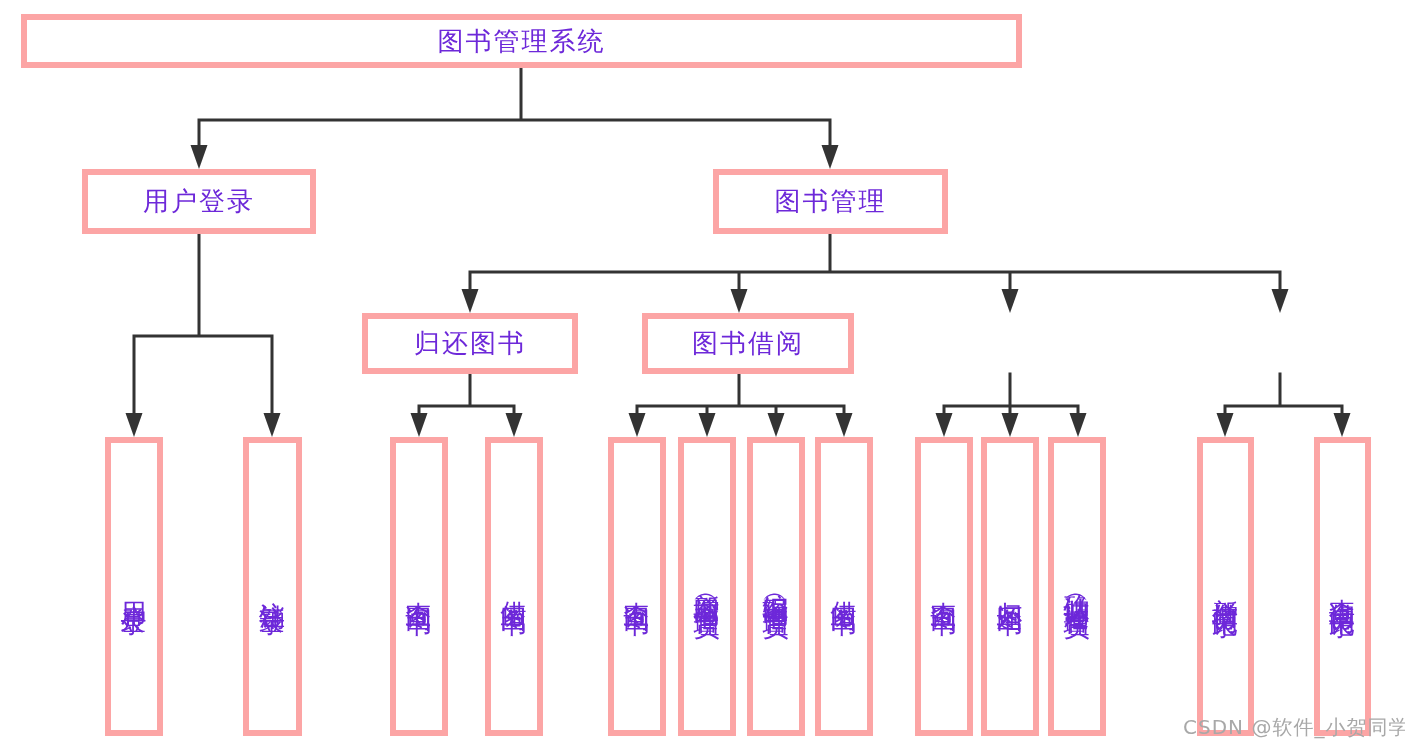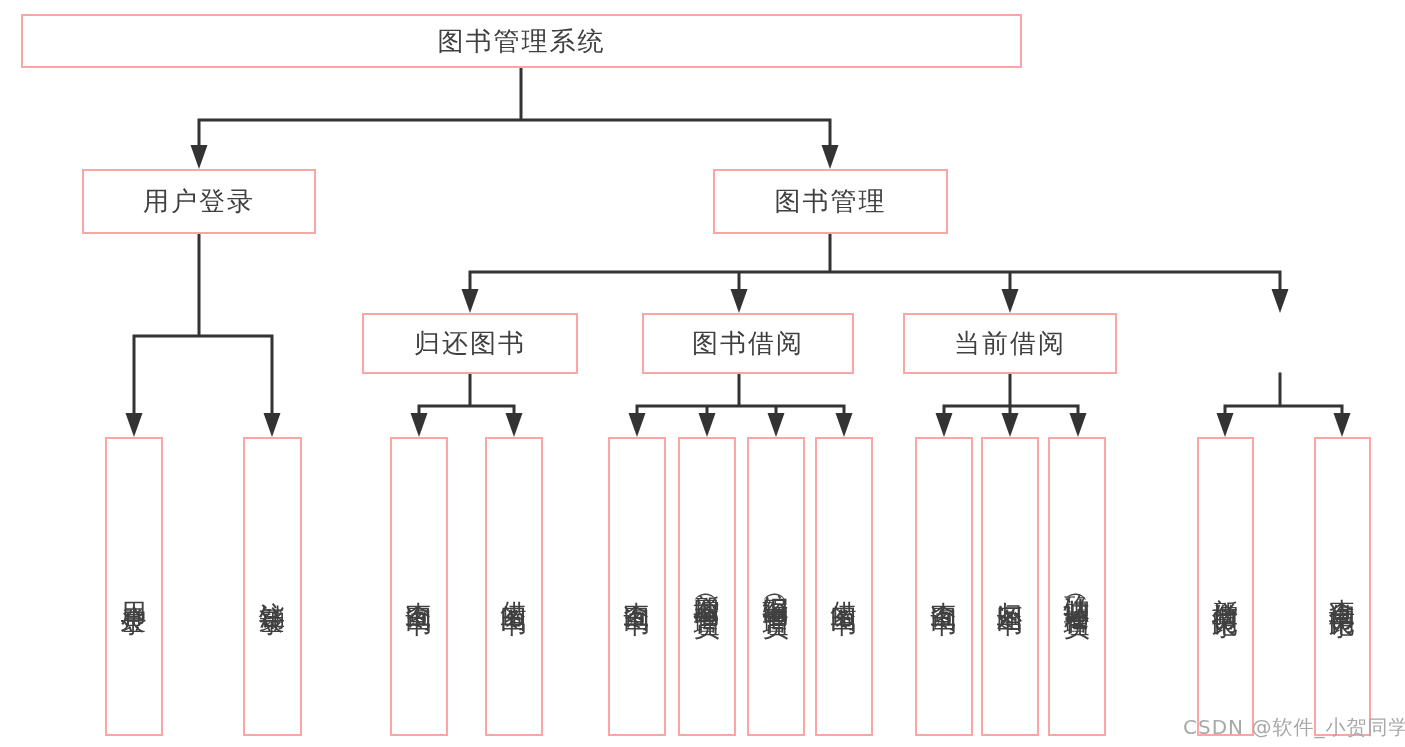--- a/index.html
+++ b/index.html
@@ -18,26 +18,26 @@
   #connectors {
     position: absolute;
     left: 0; top: 0;
     width: 1405px;
     height: 747px;
     z-index: 0;
   }
   .node {
     position: absolute;
     box-sizing: border-box;
-    border: 2px solid #fca5a5;
+    border: 6px solid #fca5a5;
     background: #ffffff;
     display: flex;
     align-items: center;
     justify-content: center;
-    color: #404040;
+    color: #6d28d9;
     font-size: 26px;
     letter-spacing: 2px;
     z-index: 1;
     white-space: nowrap;
   }
   .vnode .lbl {
     writing-mode: vertical-rl;
     text-orientation: mixed;
     letter-spacing: 3px;
     line-height: 1;
@@ -132,23 +132,20 @@
   <div class="node" style="left:713px; top:169px; width:235px; height:65px;">
     <span class="lbl">图书管理</span>
   </div>
 
   <div class="node" style="left:362px; top:313px; width:216px; height:61px;">
     <span class="lbl">归还图书</span>
   </div>
   <div class="node" style="left:633px; top:313px; width:212px; height:61px;margin-left:9px;">
     <span class="lbl">图书借阅</span>
   </div>
-  <div class="node" style="left:903px; top:313px; width:214px; height:61px;">
-    <span class="lbl">当前借阅</span>
-  </div>
 
   <div class="node vnode" style="left:105px; top:437px; width:58px; height:299px;">
     <span class="lbl">用户登录</span>
   </div>
   <div class="node vnode" style="left:243px; top:437px; width:59px; height:299px;">
     <span class="lbl">注销登录</span>
   </div>
 
   <div class="node vnode" style="left:390px; top:437px; width:58px; height:299px;">
     <span class="lbl">查询图书</span>

